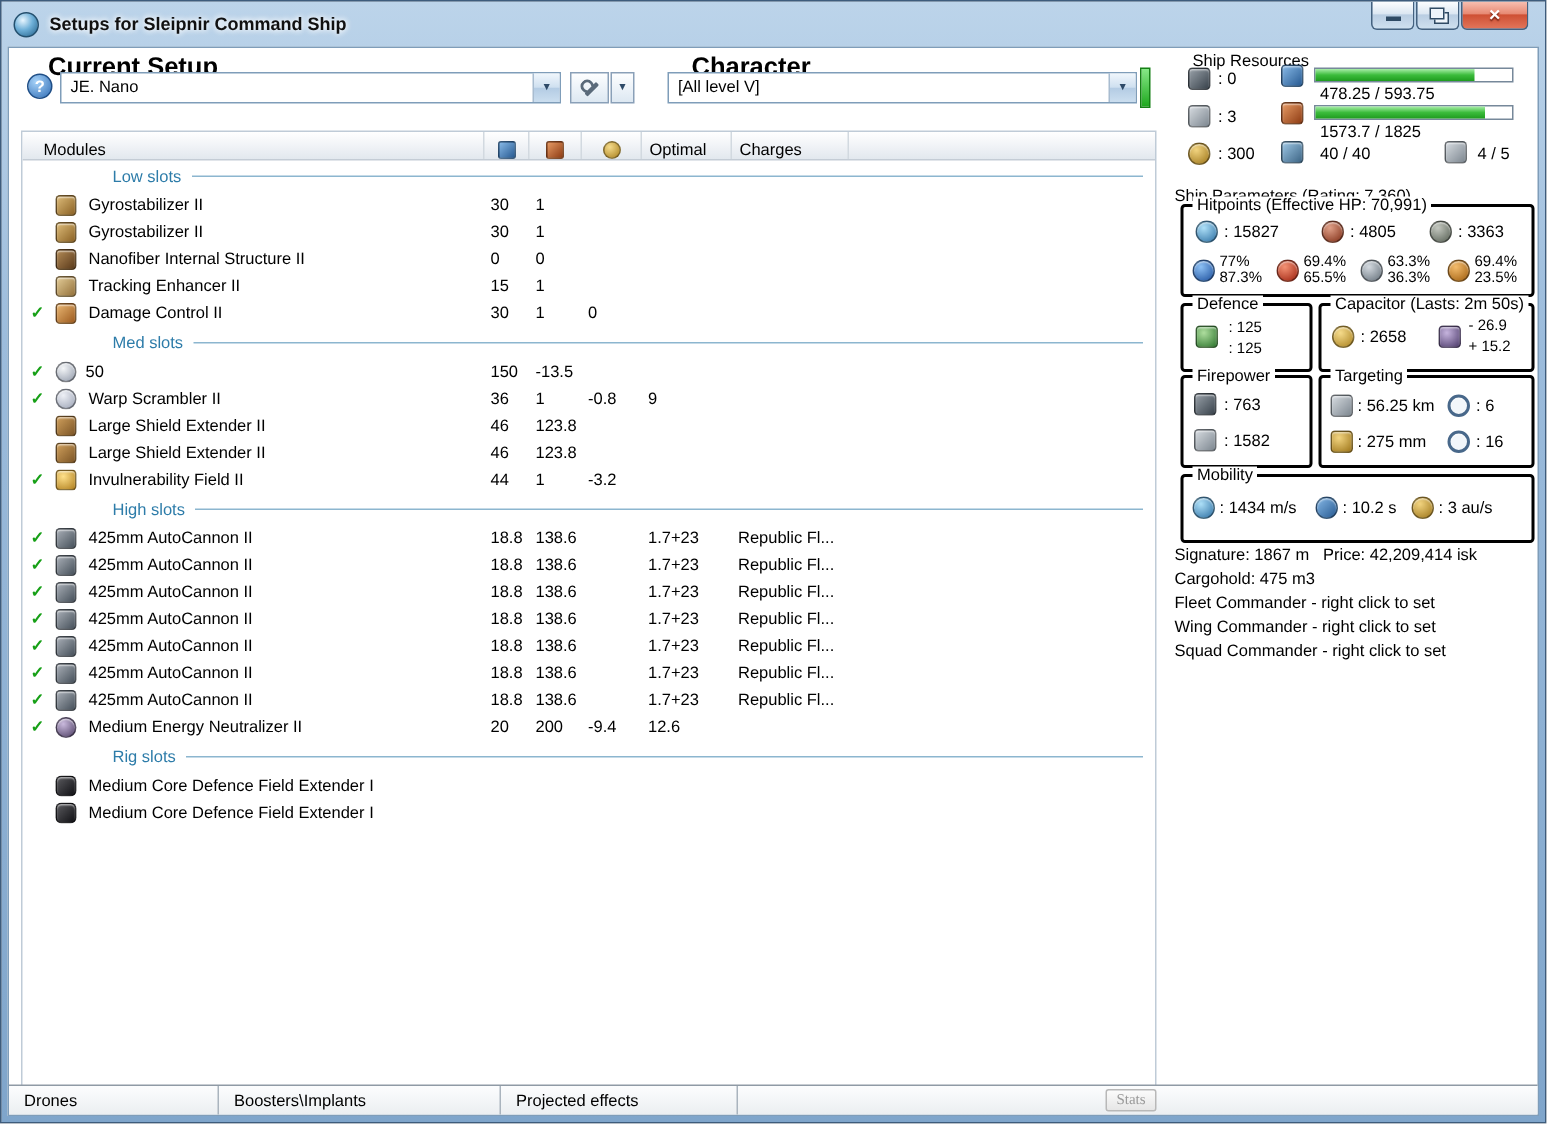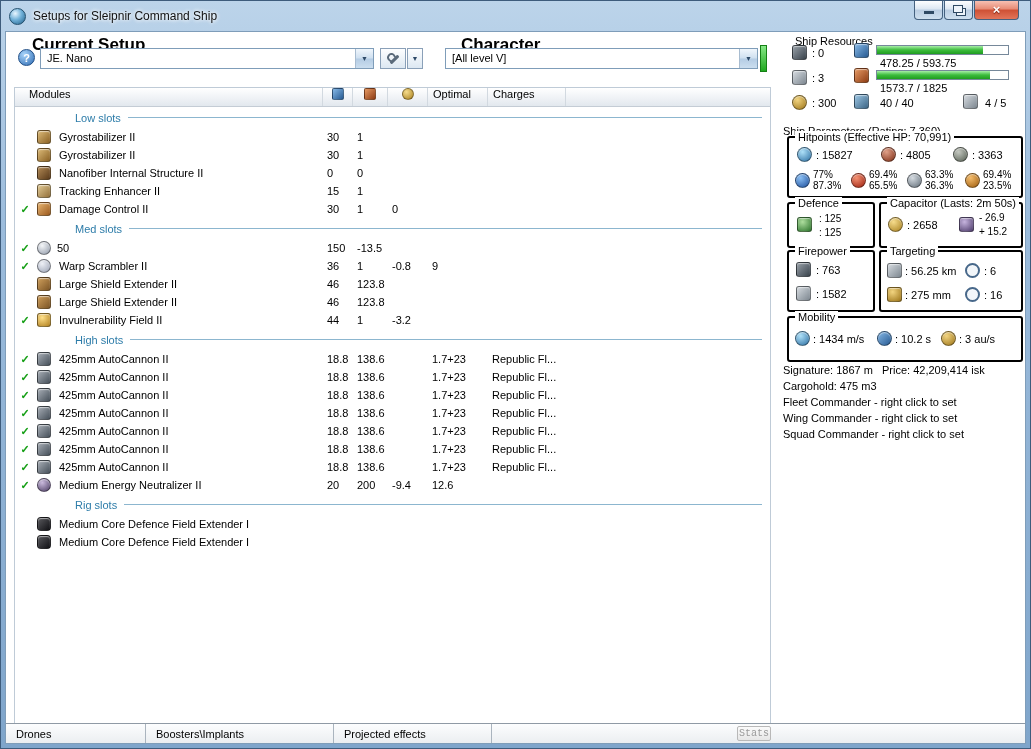--- a/index.html
+++ b/index.html
@@ -3,21 +3,21 @@
 <meta charset="utf-8">
 <style>
   * { margin:0; padding:0; box-sizing:border-box; }
   html,body { background:#d8d8d8; }
   body { font-family:"Liberation Sans", sans-serif; font-size:11px; color:#000; }
 
   
   .window { position:relative; width:1031px; height:749px;
     background:linear-gradient(180deg,#bcd4ea 0%,#9cbcdc 30%,#7fa5cb 100%);
     border:1px solid #3e5c7c; overflow:hidden; }
-  .titlebar { position:absolute; left:0; top:0; right:0; height:30px; display:flex; align-items:center; padding:0 8px; }
+  .titlebar { position:absolute; left:0; top:0; right:0; height:30px; display:flex; align-items:center; padding:0 8px;font-weight:bold; }
   .app-icon { width:17px; height:17px; border-radius:50%;
     background:radial-gradient(circle at 35% 30%, #e8f6ff, #6fb0d8 45%, #1f5d86); border:1px solid #24506e; }
   .title-text { margin-left:7px; font-size:12px; color:#111; text-shadow:0 0 4px #fff, 0 0 4px #fff; }
   .winbtns { position:absolute; top:0; right:11px; display:flex; gap:1px; }
   .winbtn { position:relative; width:29px; height:19px; border:1px solid #44617f; border-top:none;
     border-radius:0 0 4px 4px;
     background:linear-gradient(180deg,#fdfeff,#dce7f2 45%,#b9cde2 50%,#cfe0ef); }
   .winbtn.close { width:45px; background:linear-gradient(180deg,#f7c0b2,#e78a74 45%,#ce5034 50%,#e2755a); }
   .winbtn.min::before { content:""; position:absolute; left:9px; bottom:5px; width:10px; height:3px; background:#2f4a64; }
   .winbtn.max::before { content:""; position:absolute; left:11px; top:7px; width:8px; height:6px; border:1px solid #2f4a64; background:#eef4fa; }
@@ -41,21 +41,21 @@
   .wrench { width:12px; height:12px; position:relative; display:block; }
   .wrench::before { content:""; position:absolute; left:6px; top:1px; width:3px; height:11px; background:#5a6a7a; transform:rotate(45deg); border-radius:1px; }
   .wrench::after { content:""; position:absolute; left:0; top:0; width:5px; height:5px; border:2px solid #5a6a7a; border-right-color:transparent; border-radius:50%; transform:rotate(45deg); }
   .skill-bar { position:absolute; left:754px; top:13px; width:7px; height:27px;
     background:linear-gradient(180deg,#86e886,#1fa81f); border:1px solid #158015; }
 
   
   .modules { position:absolute; left:8px; top:55px; width:757px; height:640px; border:1px solid #bfcbd7; background:#fff; overflow:hidden; }
   .mgrid { display:grid; grid-template-columns:20px 18px 270px 30px 35px 40px 60px 78px 1fr; }
   .mhdr { height:19px; background:linear-gradient(180deg,#ffffff,#eef1f5 60%,#e2e8ee); border-bottom:1px solid #c4ccd5; }
-  .mhdr > span { border-right:1px solid #d2d9e0; display:flex; align-items:flex-start; overflow:hidden; }
+  .mhdr > span { border-right:1px solid #d2d9e0; display:flex; align-items:flex-end; overflow:hidden; }
   .h-name { grid-column:1 / 4; padding-left:14px; }
   .h-ic { justify-content:center; }
   .h-txt { padding-left:5px; }
   .h-fill { border-right:none !important; }
   .hic { display:inline-block; width:12px; height:12px; border-radius:2px; border:1px solid rgba(0,0,0,.35); }
 
   .mod-row { height:18px; align-items:center; }
   .mod-row > span { overflow:hidden; white-space:nowrap; }
   .c-check { text-align:center; color:#17a017; font-weight:bold; font-size:11px; line-height:18px; }
   .c-ic { display:flex; align-items:center; padding-left:2px; }
@@ -112,21 +112,21 @@
   .val { font-size:11px; white-space:nowrap; }
   .sm { font-size:10px; }
   .resist { position:absolute; display:flex; align-items:center; gap:3px; }
   .rs { display:flex; flex-direction:column; font-size:10px; line-height:11px; }
   .info { font-size:11px; white-space:nowrap; }
 
   
   .tabbar { position:absolute; left:0; right:0; bottom:0; height:20px; border-top:1px solid #8f9aa5;
     background:linear-gradient(180deg,#fcfdfe,#ebeef1); display:flex; }
   .tab { height:100%; border-right:1px solid #aab4be; display:flex; align-items:center; padding-left:10px; }
-  .stats-btn { position:absolute; left:731px; top:2px; width:34px; height:15px; font-family:Liberation Mono, monospace;
+  .stats-btn { position:absolute; left:731px; top:2px; width:34px; height:15px; font-family:Liberation Serif, serif;
     font-size:10px; color:#9a9a9a; border:1px solid #b8b8b8; border-radius:2px;
     background:linear-gradient(180deg,#fbfbfb,#e6e6e6); line-height:12px; }
 </style>
 </head>
 <body>
 
 <div class="window">
   <div class="titlebar">
     <span class="app-icon"></span>
     <span class="title-text">Setups for Sleipnir Command Ship</span>

